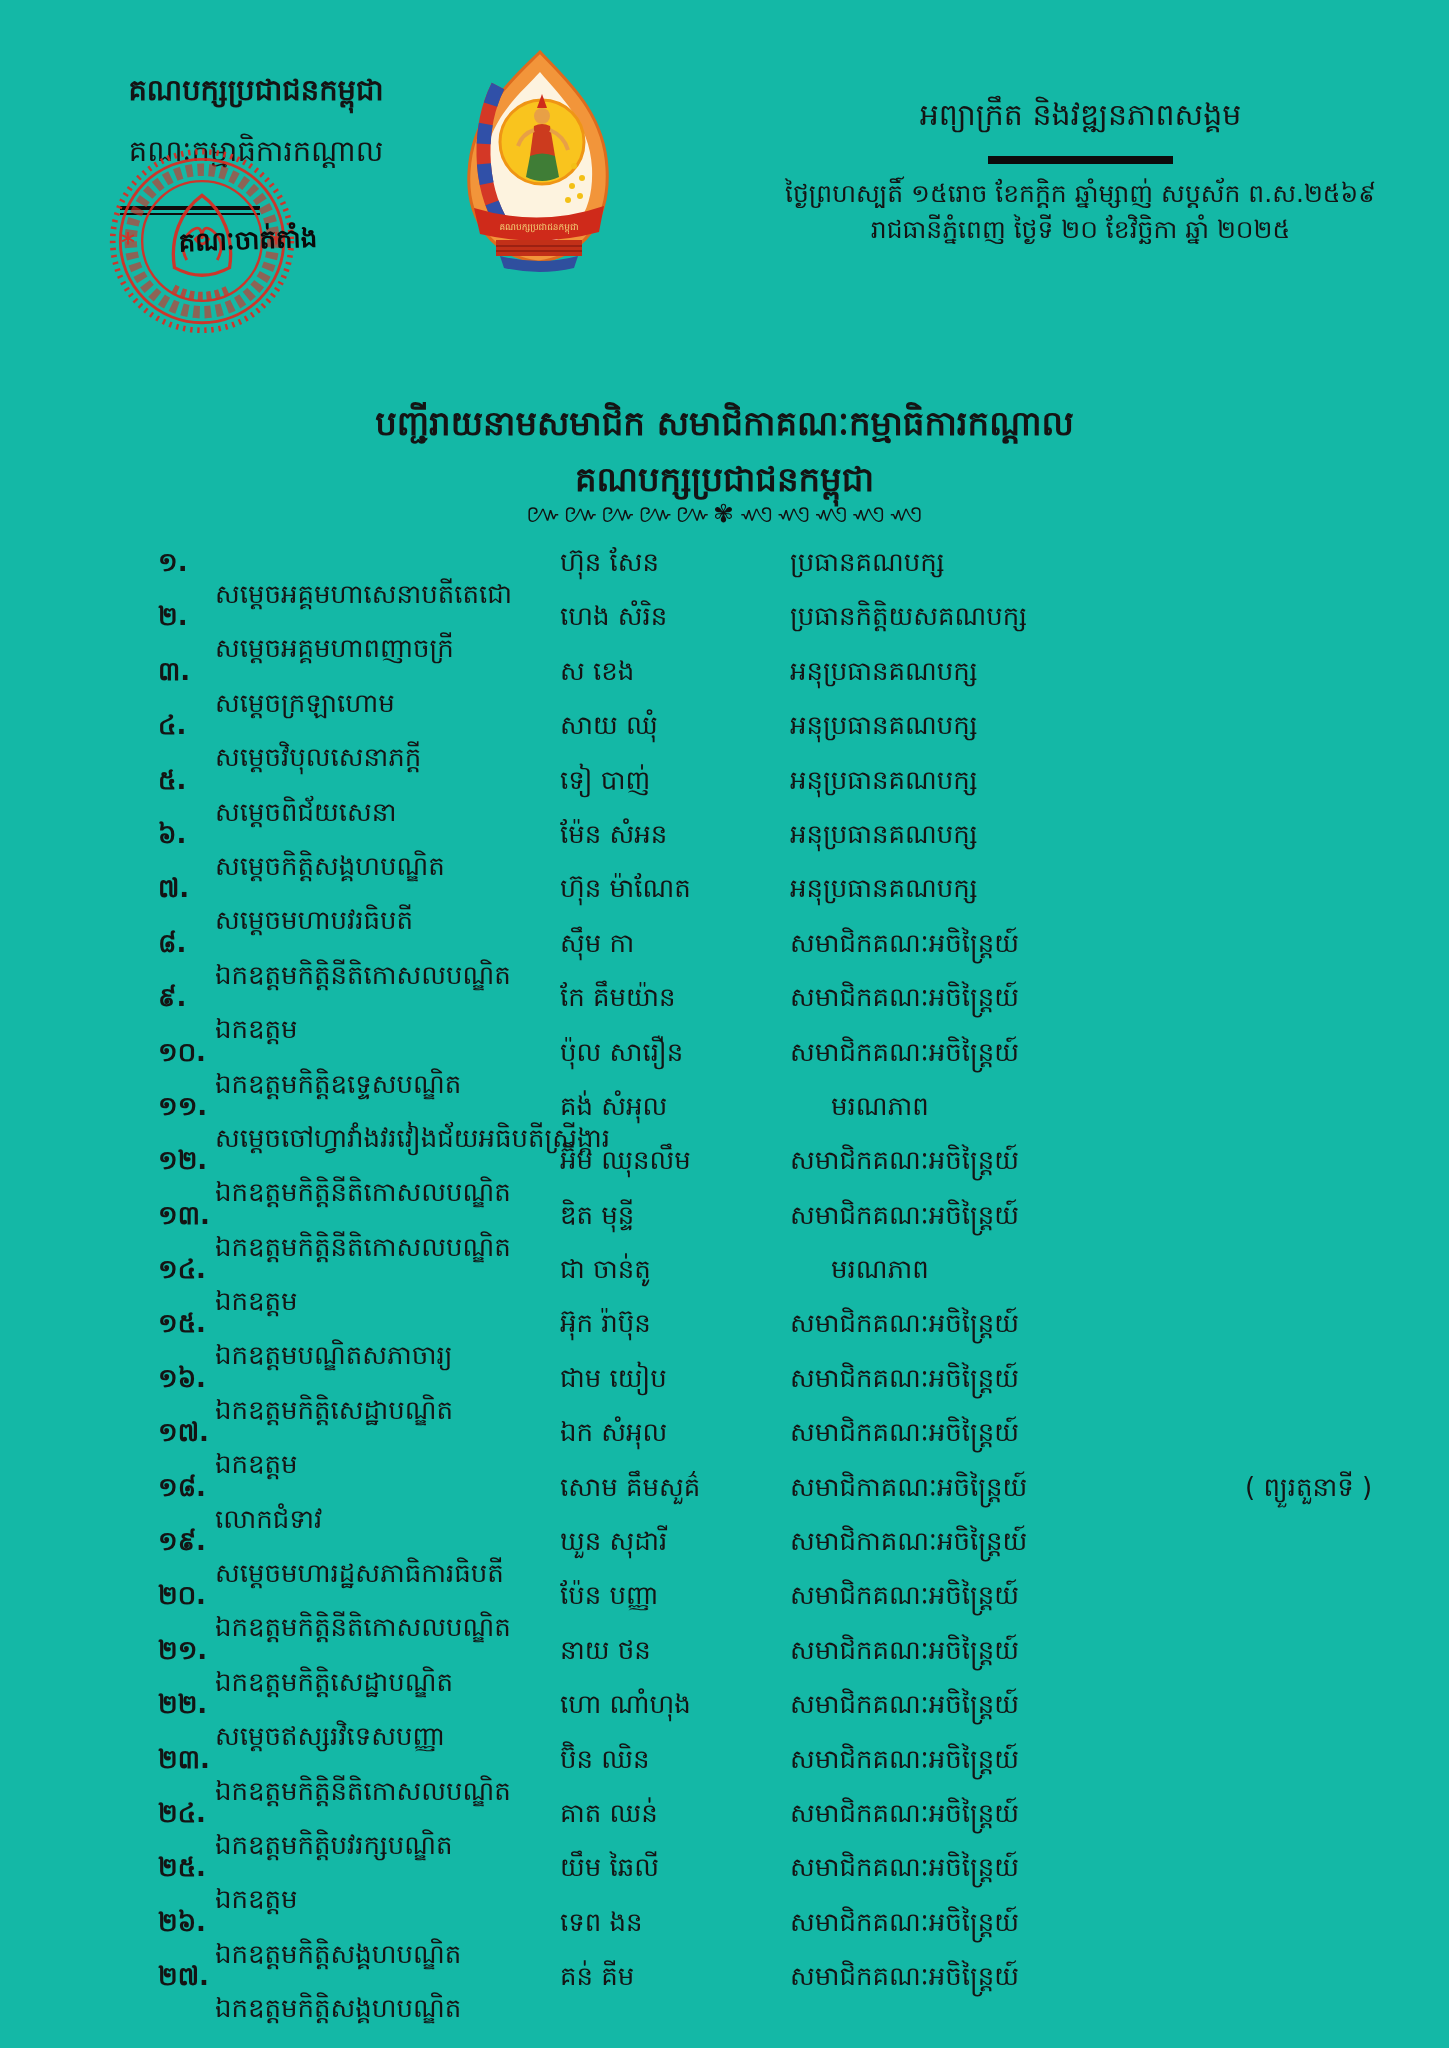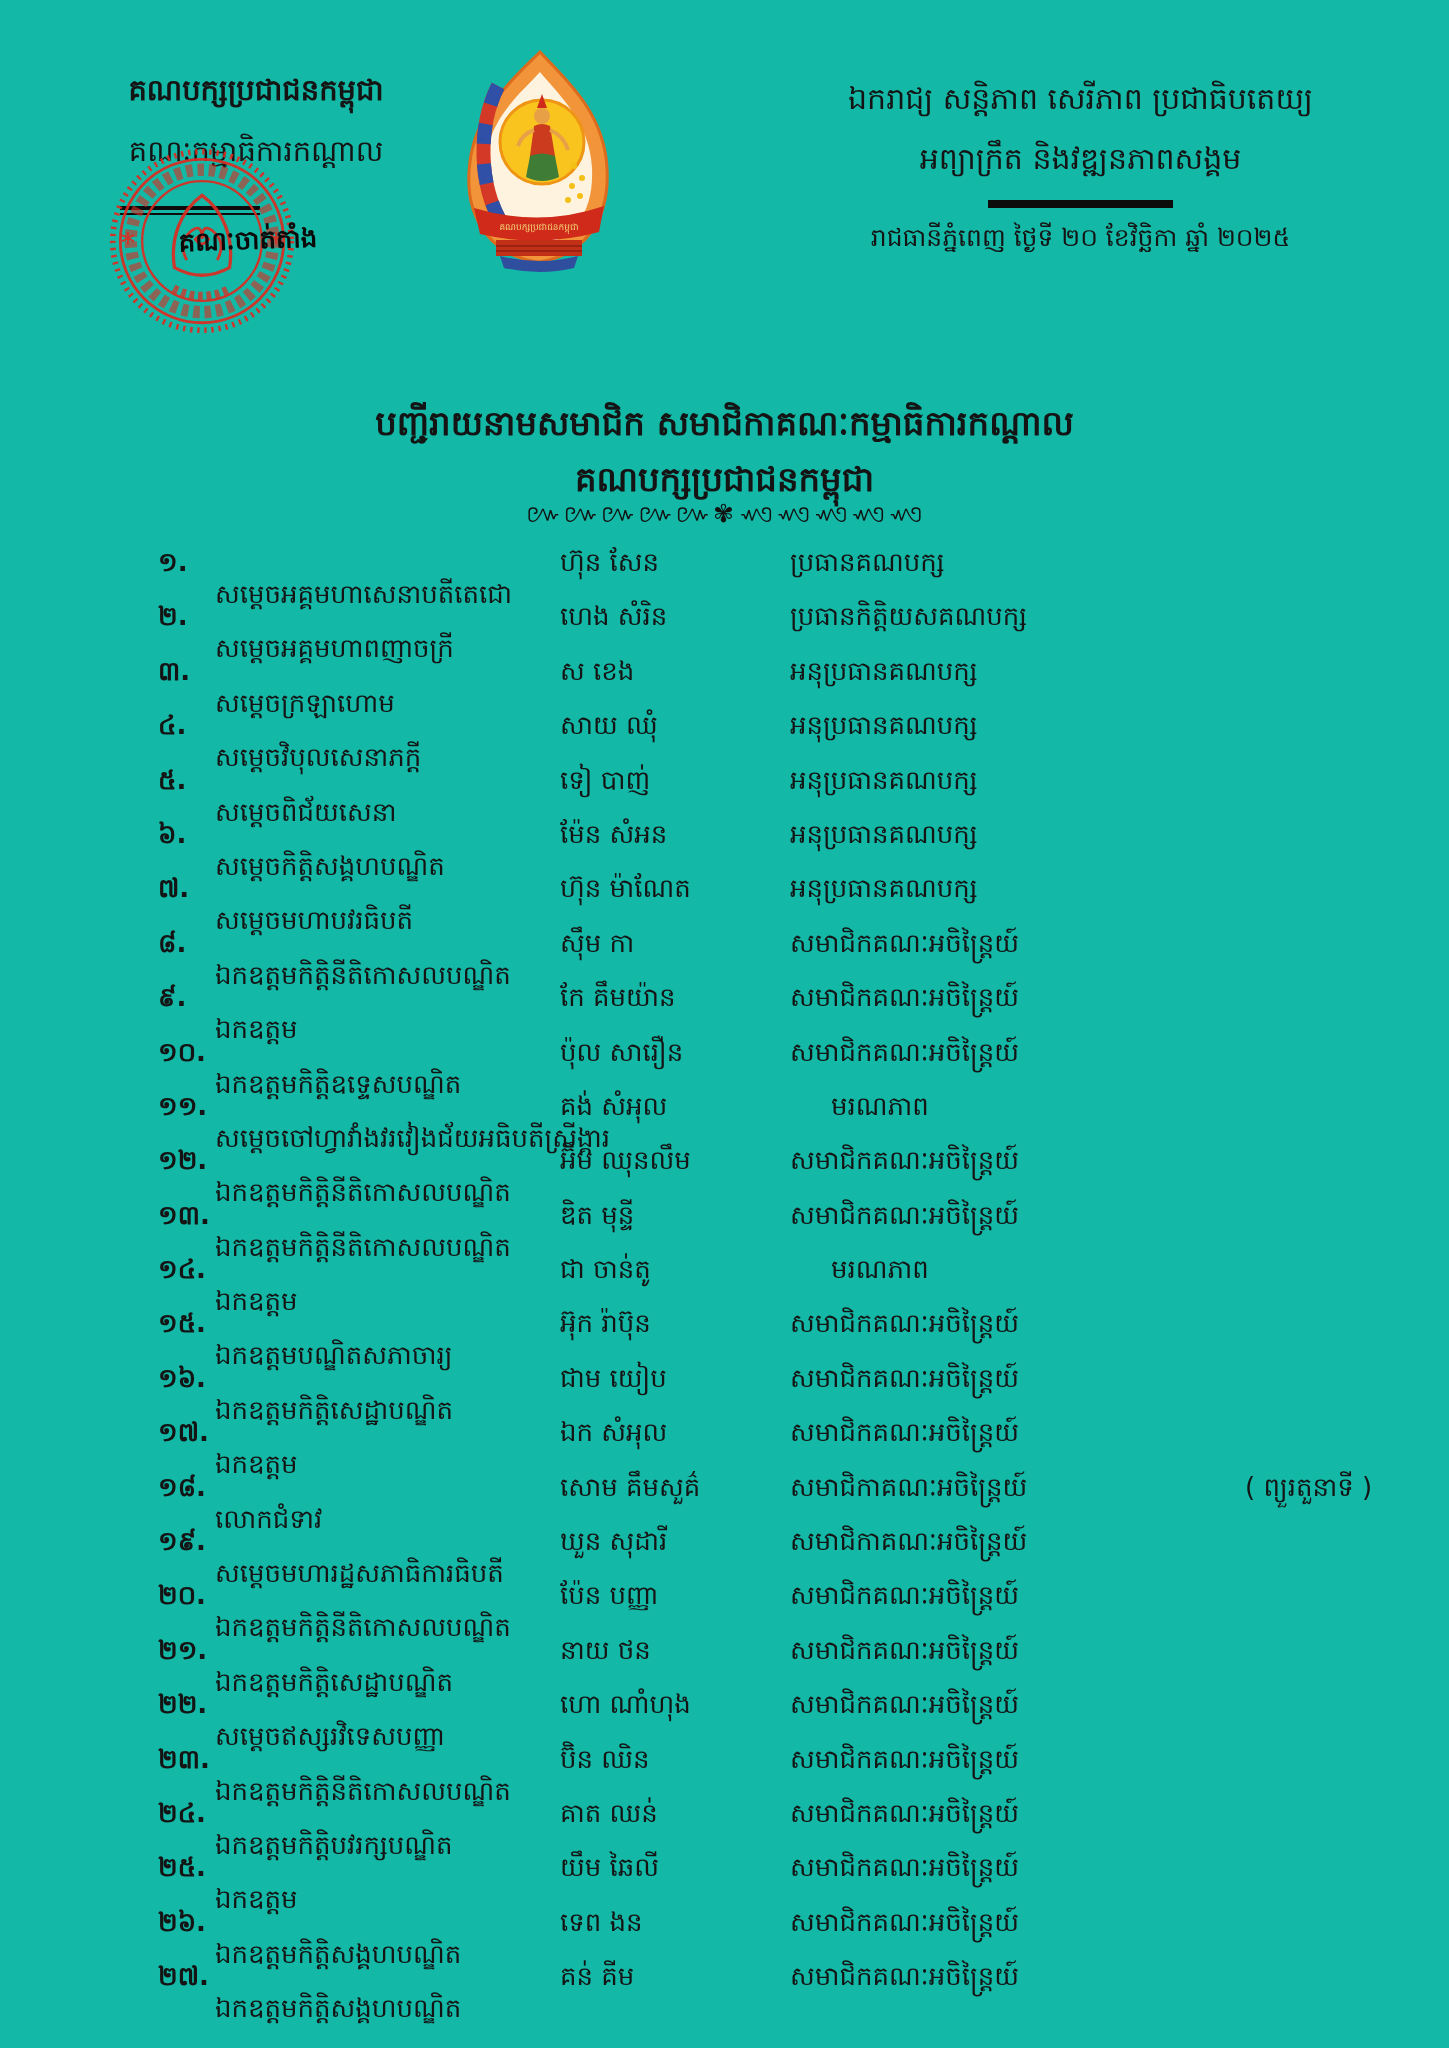--- a/index.html
+++ b/index.html
@@ -94,23 +94,23 @@
       <circle cx="116" cy="150" r="3"></circle>
     </g>
     <path d="M22,158 Q88,178 152,156 L147,182 Q88,198 28,184 Z" fill="#cf2a1a"></path>
     <text x="87" y="180" font-size="9" fill="#f5d87a" text-anchor="middle">គណបក្សប្រជាជនកម្ពុជា</text>
     <rect x="44" y="190" width="86" height="16" fill="#c23018"></rect>
     <path d="M44,196 h86 M44,201 h86" stroke="#8f1d10" stroke-width="1.5"></path>
     <path d="M48,206 Q88,216 126,206 L122,218 Q88,226 52,218 Z" fill="#2f4f9e"></path>
   </svg>
 
   <div class="hdr-right">
-    <div class="motto1">ឯករាជ្យ សន្តិភាព សេរីភាព ប្រជាធិបតេយ្យ</div>
     <div class="motto2">អព្យាក្រឹត និងវឌ្ឍនភាពសង្គម</div>
     <div class="rule-right"></div>
+    <div class="date1">ថ្ងៃព្រហស្បតិ៍ ១៥រោច ខែកក្តិក ឆ្នាំម្សាញ់ សប្តស័ក ព.ស.២៥៦៩</div>
     <div class="date2">រាជធានីភ្នំពេញ ថ្ងៃទី ២០ ខែវិច្ឆិកា ឆ្នាំ ២០២៥</div>
   </div>
 
   <div class="doc-title">បញ្ជីរាយនាមសមាជិក សមាជិកាគណៈកម្មាធិការកណ្តាល</div>
   <div class="doc-title2">គណបក្សប្រជាជនកម្ពុជា</div>
   <div class="ornament">
     <span>៚៚៚៚៚</span><span>✾</span><span class="flip">៚៚៚៚៚</span>
   </div>
 
   <div class="member-list">

